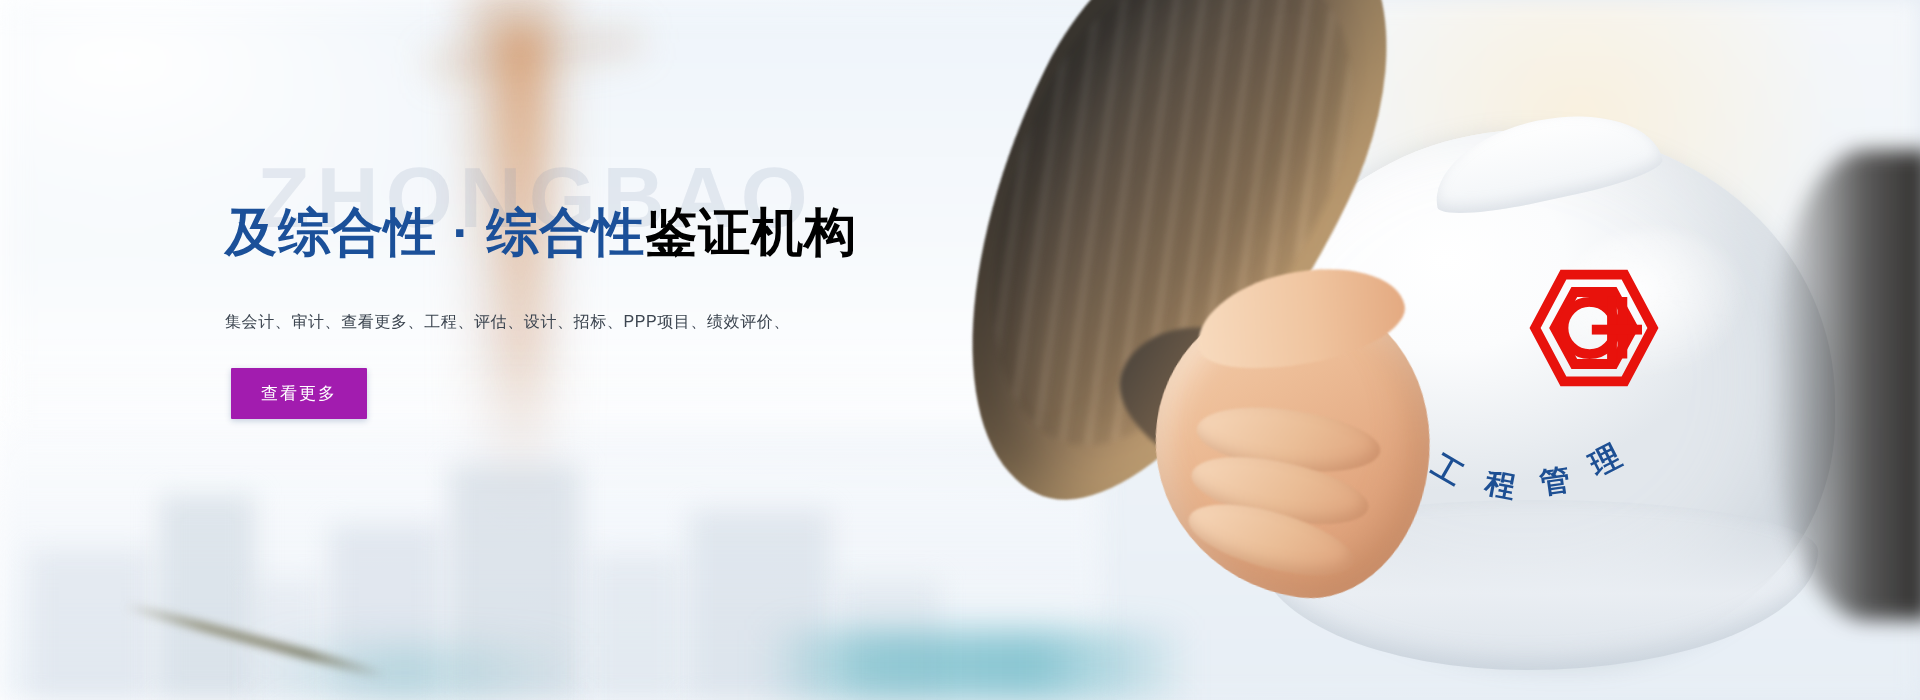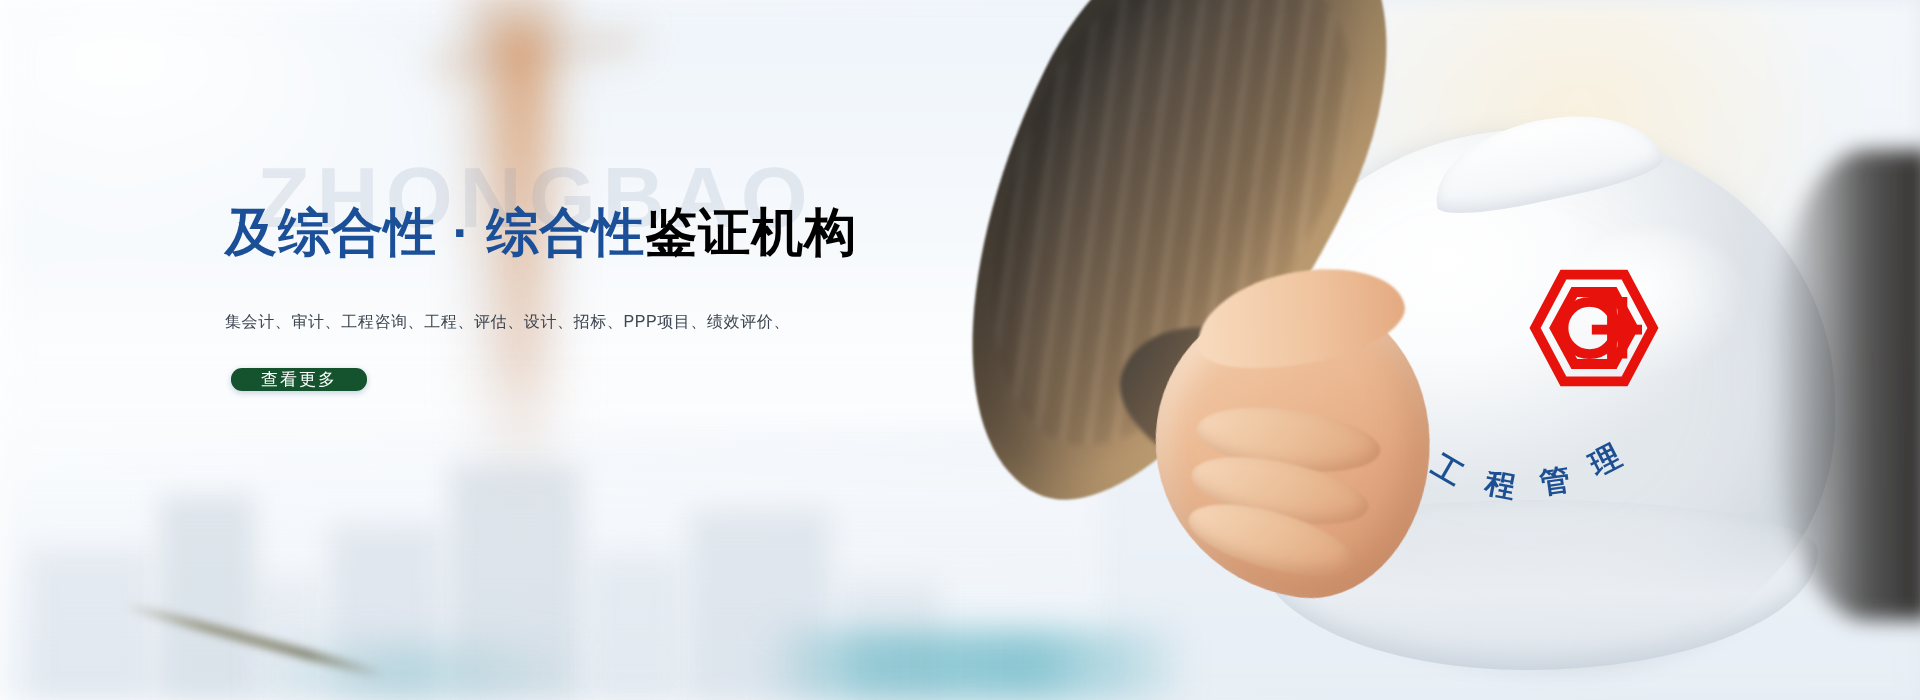--- a/index.html
+++ b/index.html
@@ -186,23 +186,23 @@
   }
   .hl-accent{color:#000000;font-family:Liberation Serif, serif;}
   .desc{
     margin-top:34px;max-width:600px;
     font-size:16px;line-height:2.55;color:#3c4550;letter-spacing:.6px;
     font-family:"Liberation Sans","DejaVu Sans",sans-serif;
   }
   .desc div{white-space:nowrap;}
   .cta{
     display:inline-block;margin-top:26px;margin-left:6px;
-    background:#14532d;color:#ffffff;
+    background:#a21caf;color:#ffffff;
     font-size:17px;font-weight:400;letter-spacing:2px;
-    padding:0 30px;border:none;border-radius:11px;cursor:pointer;
+    padding:14px 30px;border:none;border-radius:1px;cursor:pointer;
     font-family:"Liberation Sans","DejaVu Sans",sans-serif;
     box-shadow:0 2px 6px rgba(10,50,110,.22);
   }
 </style>
 </head>
 <body>
 
 <div class="banner">
 
   <div class="bg-base"></div>
@@ -265,19 +265,19 @@
   </div>
 
   <div class="content">
     <div class="watermark">ZHONGBAO</div>
 
     <div class="headline">
       <div class="hl-line"><span>及综合性 · 综合性</span><span class="hl-accent">鉴证机构</span></div>
     </div>
 
     <div class="desc">
-      <div>集会计、审计、工程咨询、工程、评估、设计、招标、PPP项目、绩效评价、</div>
+      <div>集会计、审计、查看更多、工程、评估、设计、招标、PPP项目、绩效评价、</div>
     </div>
 
     <button class="cta">查看更多</button>
   </div>
 
 </div>
 
 </body></html>

